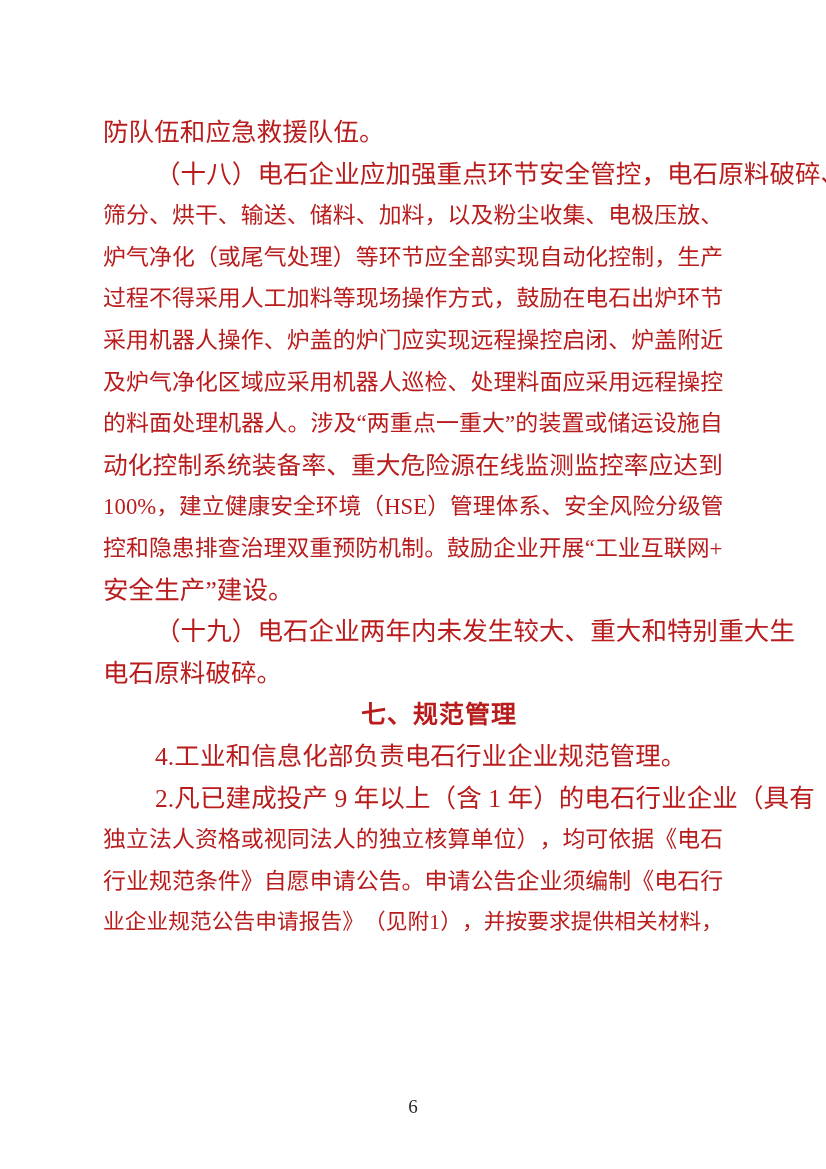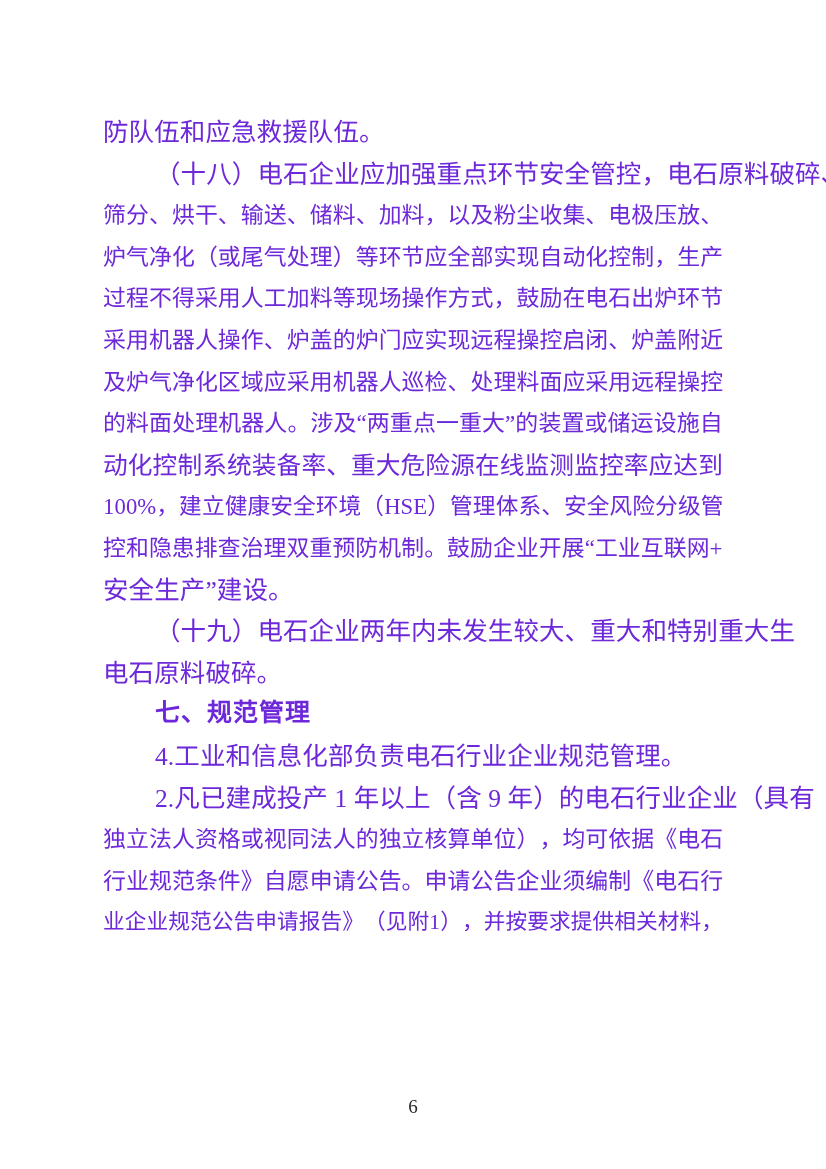--- a/index.html
+++ b/index.html
@@ -28,41 +28,42 @@
     width: 620px;
   }
   
   .line {
     height: 41.6px;
     line-height: 41.6px;
     font-size: 25.5px;
     letter-spacing: 0.1px;
     white-space: nowrap;
     font-family: "Liberation Serif", "DejaVu Serif", serif;
-    color: #6d28d9;
+    color: #b91c1c;
   }
   
   .line.justify {
     white-space: normal;
     display: flex;
     justify-content: space-between;
   }
   .line.justify > span {
     display: inline-block;
   }
   
   .line.indent {
     padding-left: 52px;
   }
   .line.heading {
-    font-family: Liberation Mono, monospace;
+    font-family: Liberation Serif, serif;
     font-weight: bold;
     font-size: 25px;
     padding-left: 52px;
     letter-spacing: 1px;
+    text-align: center;
   }
   .latin {
     font-family: "Liberation Serif", "DejaVu Serif", serif;
   }
   .page-number {
     position: absolute;
     left: 0;
     right: 0;
     top: 1096px;
     text-align: center;
@@ -359,21 +360,21 @@
 
     <div class="line indent">（十九）电石企业两年内未发生较大、重大和特别重大生</div>
 
     <div class="line">电石原料破碎。</div>
 
     <div class="line heading">七、规范管理</div>
 
 
     <div class="line indent">4.工业和信息化部负责电石行业企业规范管理。</div>
 
-    <div class="line indent">2.凡已建成投产 1 年以上（含 9 年）的电石行业企业（具有</div>
+    <div class="line indent">2.凡已建成投产 9 年以上（含 1 年）的电石行业企业（具有</div>
 
     <div class="line justify" style="font-size: 22.8799px;">
         <span>独</span>
         <span>立</span>
         <span>法</span>
         <span>人</span>
         <span>资</span>
         <span>格</span>
         <span>或</span>
         <span>视</span>

